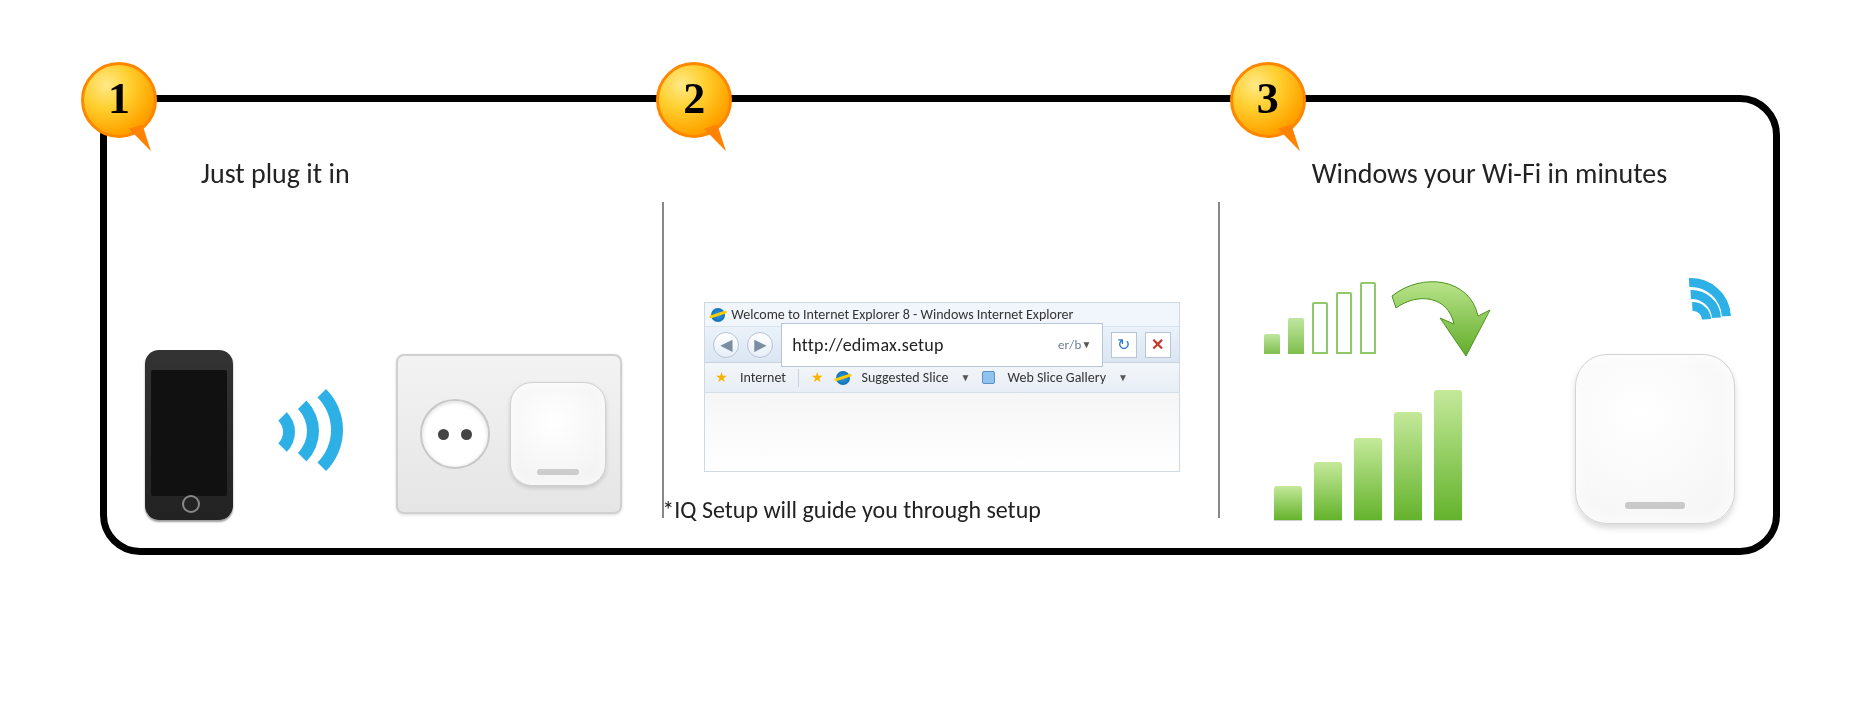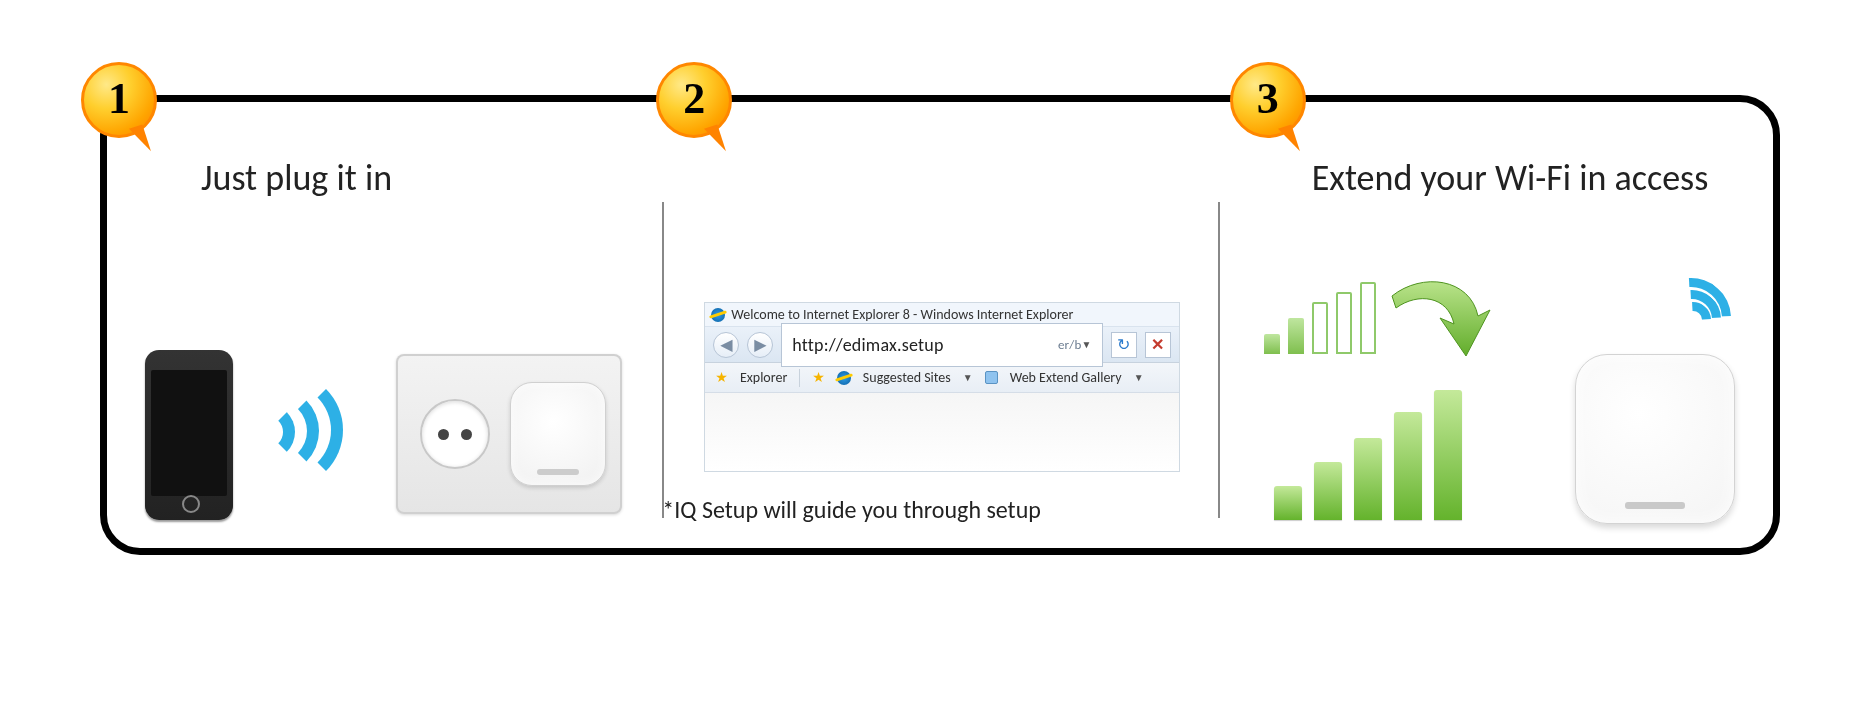--- a/index.html
+++ b/index.html
@@ -30,21 +30,21 @@
   .panel + .panel::before {
     content: "";
     position: absolute;
     left: 0;
     top: 100px;
     bottom: 30px;
     width: 2px;
     background: #888;
   }
   .step-title {
-    font-size: 36px;
+    font-size: 28px;
     color: #222;
     line-height: 1.2;
     margin: 0 0 12px 54px;
   }
 
   
   .bubble {
     position: absolute;
     top: -40px;
     left: -26px;
@@ -404,43 +404,43 @@
           <span class="suffix">
             <span>er/b</span>
             <span class="drop">▼</span>
           </span>
         </div>
         <div class="addr-end">↻</div>
         <div class="addr-end red">✕</div>
       </div>
       <div class="favbar">
         <span class="star">★</span>
-        <span>Explorer</span>
+        <span>Internet</span>
         <span style="width:1px;height:18px;background:#c8d2dc;"></span>
         <span class="star">★</span>
         <span class="ie-icon"></span>
-        <span>Suggested Sites</span>
+        <span>Suggested Slice</span>
         <span class="drop">▼</span>
         <span class="web-icon"></span>
-        <span>Web Extend Gallery</span>
+        <span>Web Slice Gallery</span>
         <span class="drop">▼</span>
       </div>
     </div>
 
     <div class="footnote">*IQ Setup will guide you through setup</div>
   </div>
 
   <div class="panel">
     <div class="bubble b3">
       <div class="ball">
           <span class="num">3</span>
         </div>
       <div class="tail"></div>
     </div>
-    <p class="step-title">Extend your Wi-Fi in access</p>
+    <p class="step-title">Windows your Wi-Fi in minutes</p>
 
     <div class="p3-art">
       <div class="bars weak">
         <div></div>
           <div></div>
           <div class="empty"></div>
           <div class="empty"></div>
           <div class="empty"></div>
       </div>
       <svg class="arrow" viewBox="0 0 110 86">

